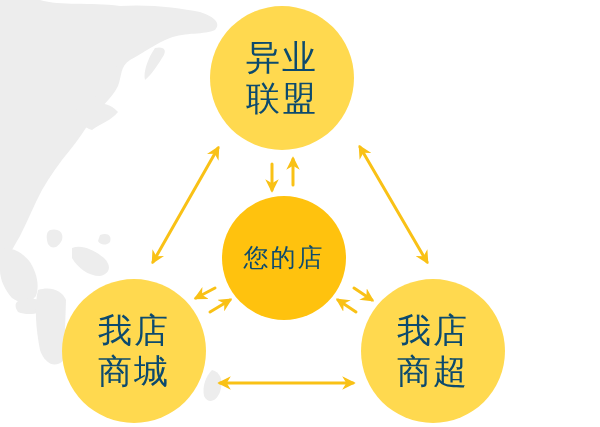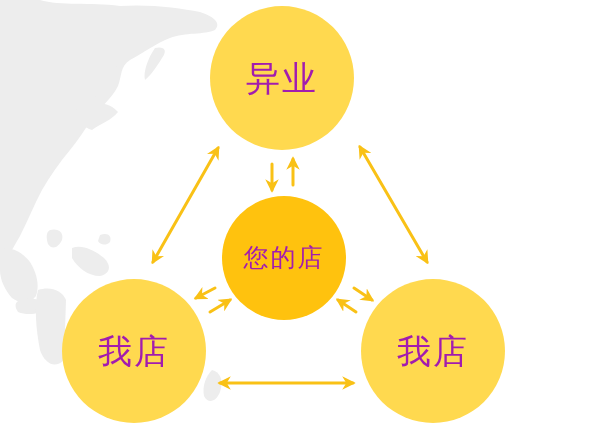--- a/index.html
+++ b/index.html
@@ -1,21 +1,21 @@
 <!DOCTYPE html>
 <html><head>
   <meta charset="utf-8">
   <style>
     html, body { margin:0; padding:0; }
     body { width:600px; height:427px; position:relative; overflow:hidden; background:#ffffff;
       font-family:"DejaVu Sans", sans-serif; }
     .map { position:absolute; left:0; top:0; width:600px; height:427px; }
     .arrows { position:absolute; left:0; top:0; width:600px; height:427px; }
     .node { position:absolute; border-radius:50%; display:flex; flex-direction:column;
-      align-items:center; justify-content:center; color:#a21caf; }
+      align-items:center; justify-content:center; color:#0c4a6e; }
     .node .line { display:block; line-height:1.2; letter-spacing:2px; }
     .node.outer { width:144px; height:144px; background:#ffd94f; font-size:34px; }
     .node.center { width:124px; height:124px; background:#ffc20e; font-size:25px; font-weight:normal; }
     #node-top { left:210px; top:6px; }
     #node-left { left:62px; top:279px; }
     #node-right { left:361px; top:279px; }
     #node-center { left:222px; top:196px; }
   </style>
 </head>
 <body>
@@ -63,25 +63,28 @@
     <line x1="215" y1="288" x2="196" y2="298" marker-end="url(#ah)"></line>
     <line x1="210" y1="312" x2="230" y2="300" marker-end="url(#ah)"></line>
 
     <line x1="354" y1="288" x2="372" y2="300" marker-end="url(#ah)"></line>
     <line x1="356" y1="312" x2="338" y2="300" marker-end="url(#ah)"></line>
   </g>
 </svg>
 
 <div class="node outer" id="node-top">
   <span class="line">异业</span>
+  <span class="line">联盟</span>
 </div>
 
 <div class="node outer" id="node-left">
   <span class="line">我店</span>
+  <span class="line">商城</span>
 </div>
 
 <div class="node outer" id="node-right">
   <span class="line">我店</span>
+  <span class="line">商超</span>
 </div>
 
 <div class="node center" id="node-center">
   <span class="line">您的店</span>
 </div>
 
 </body></html>

